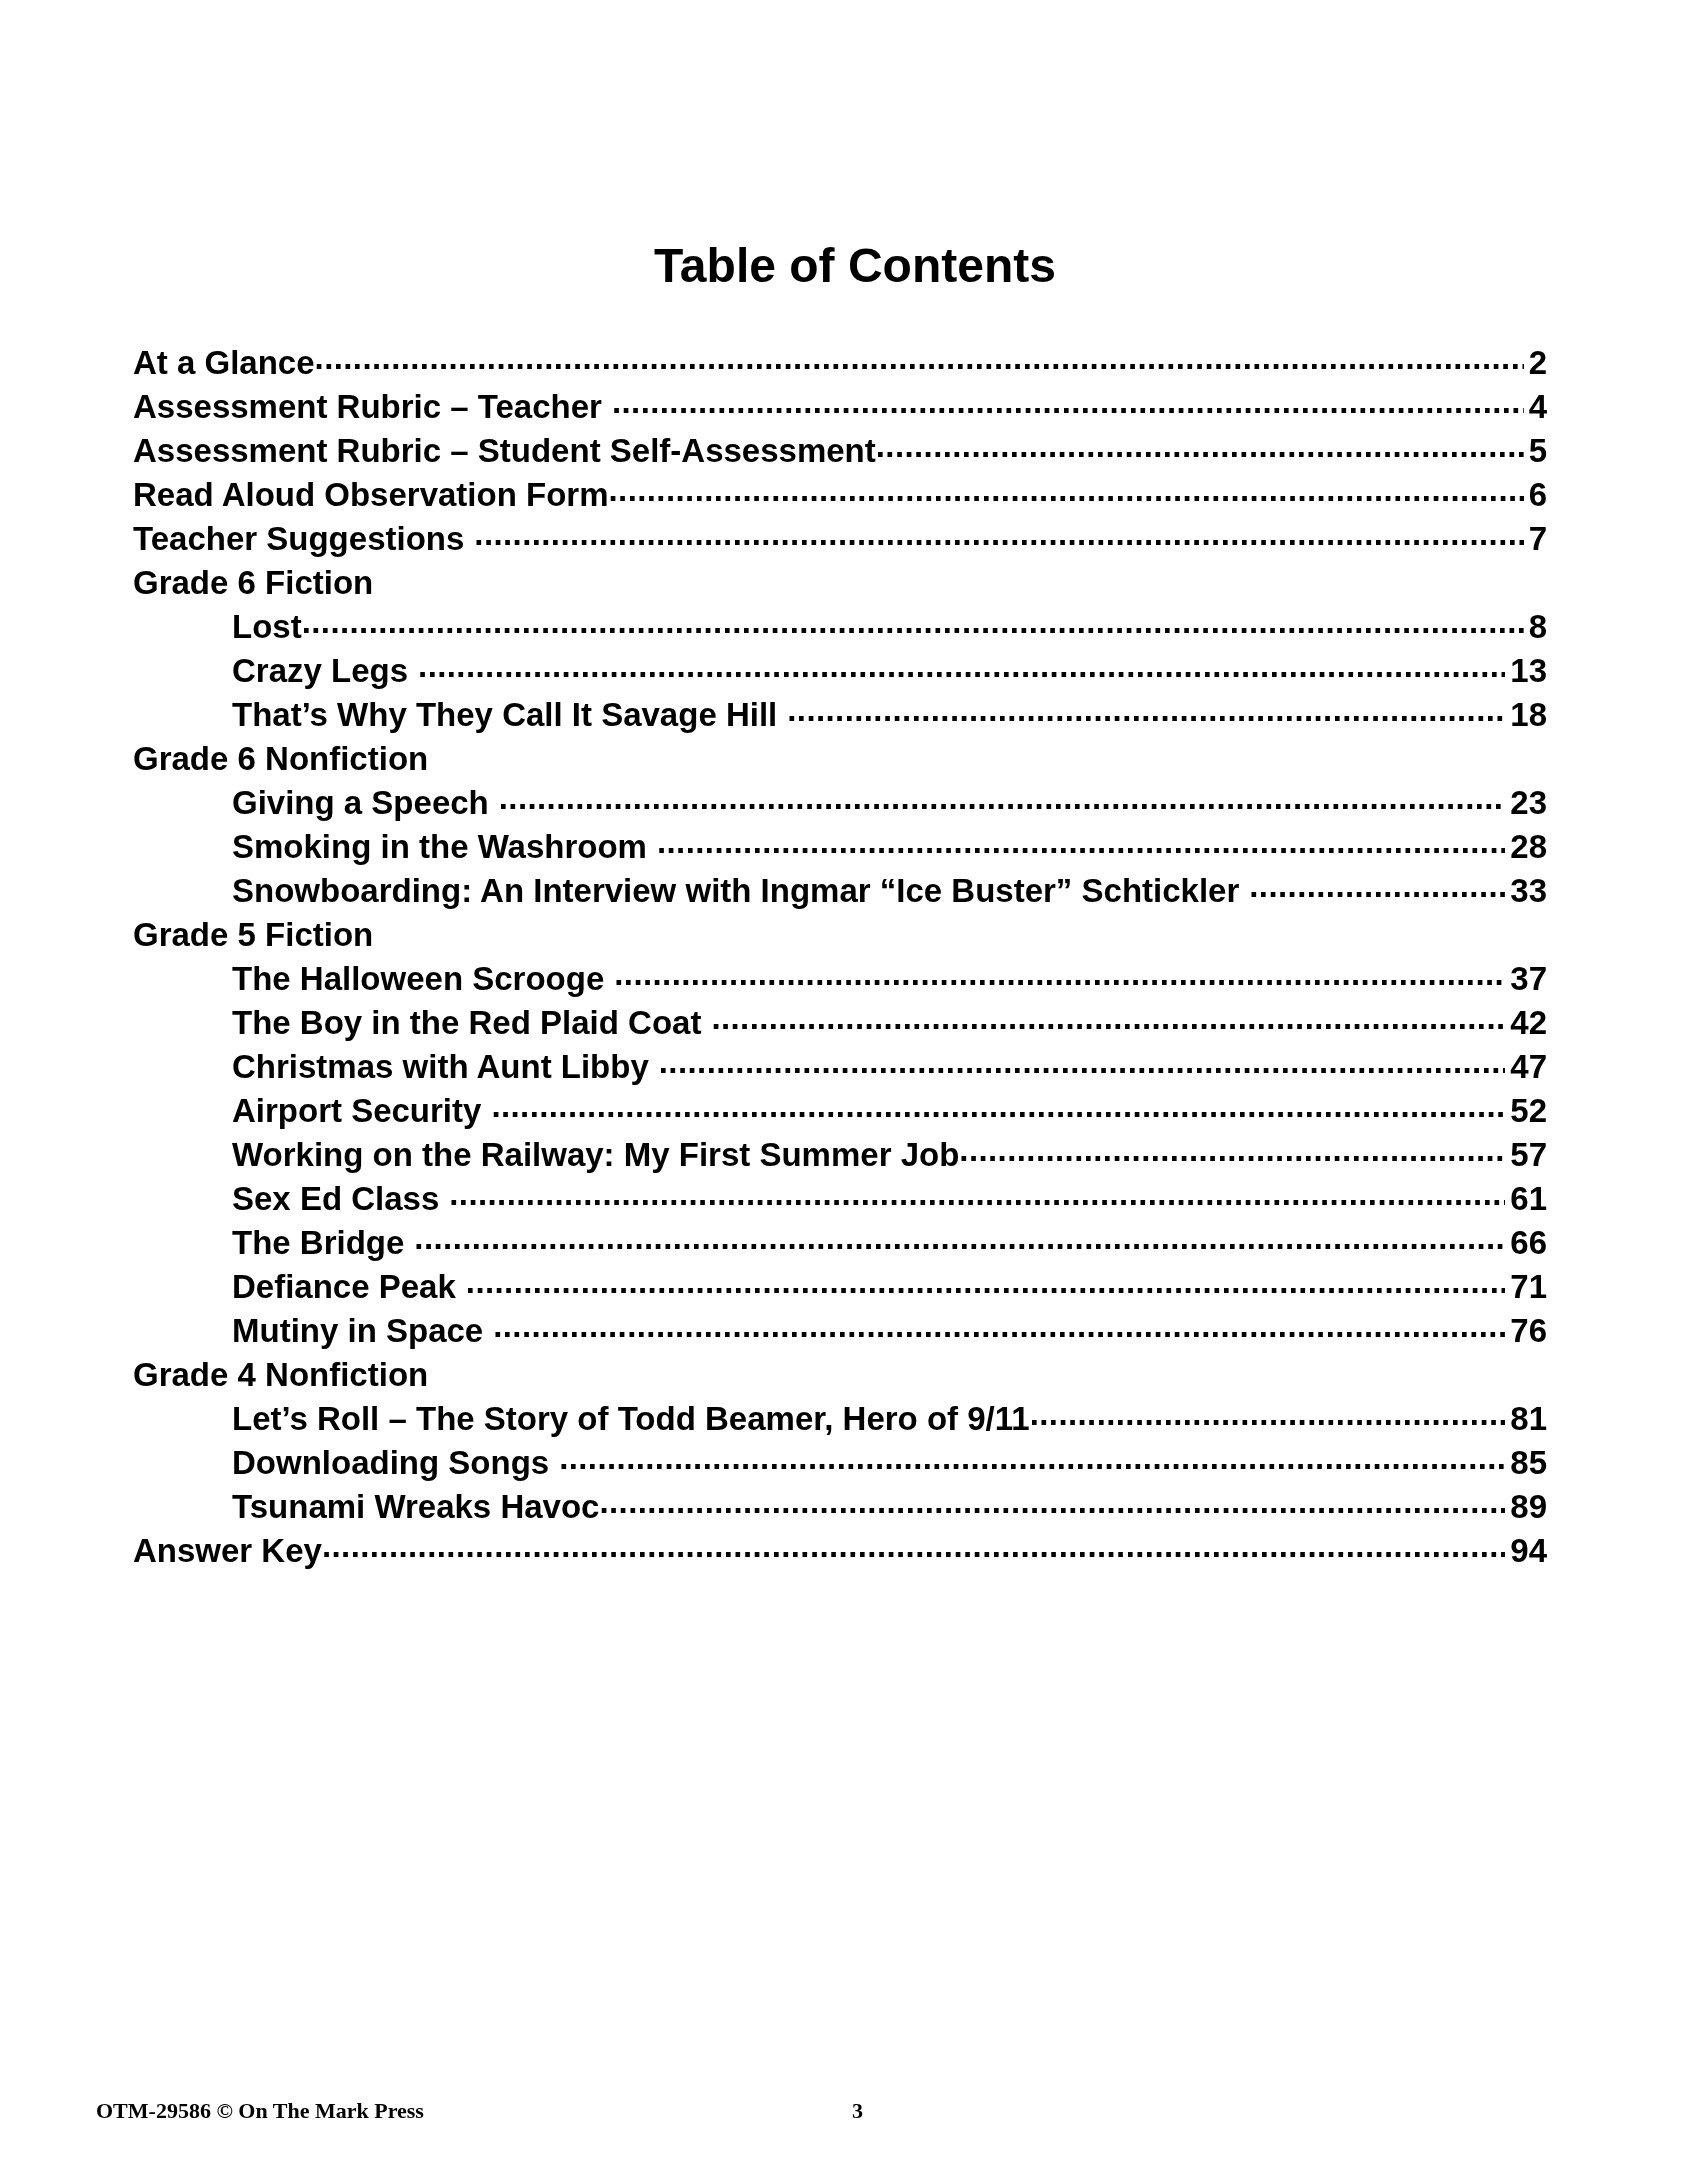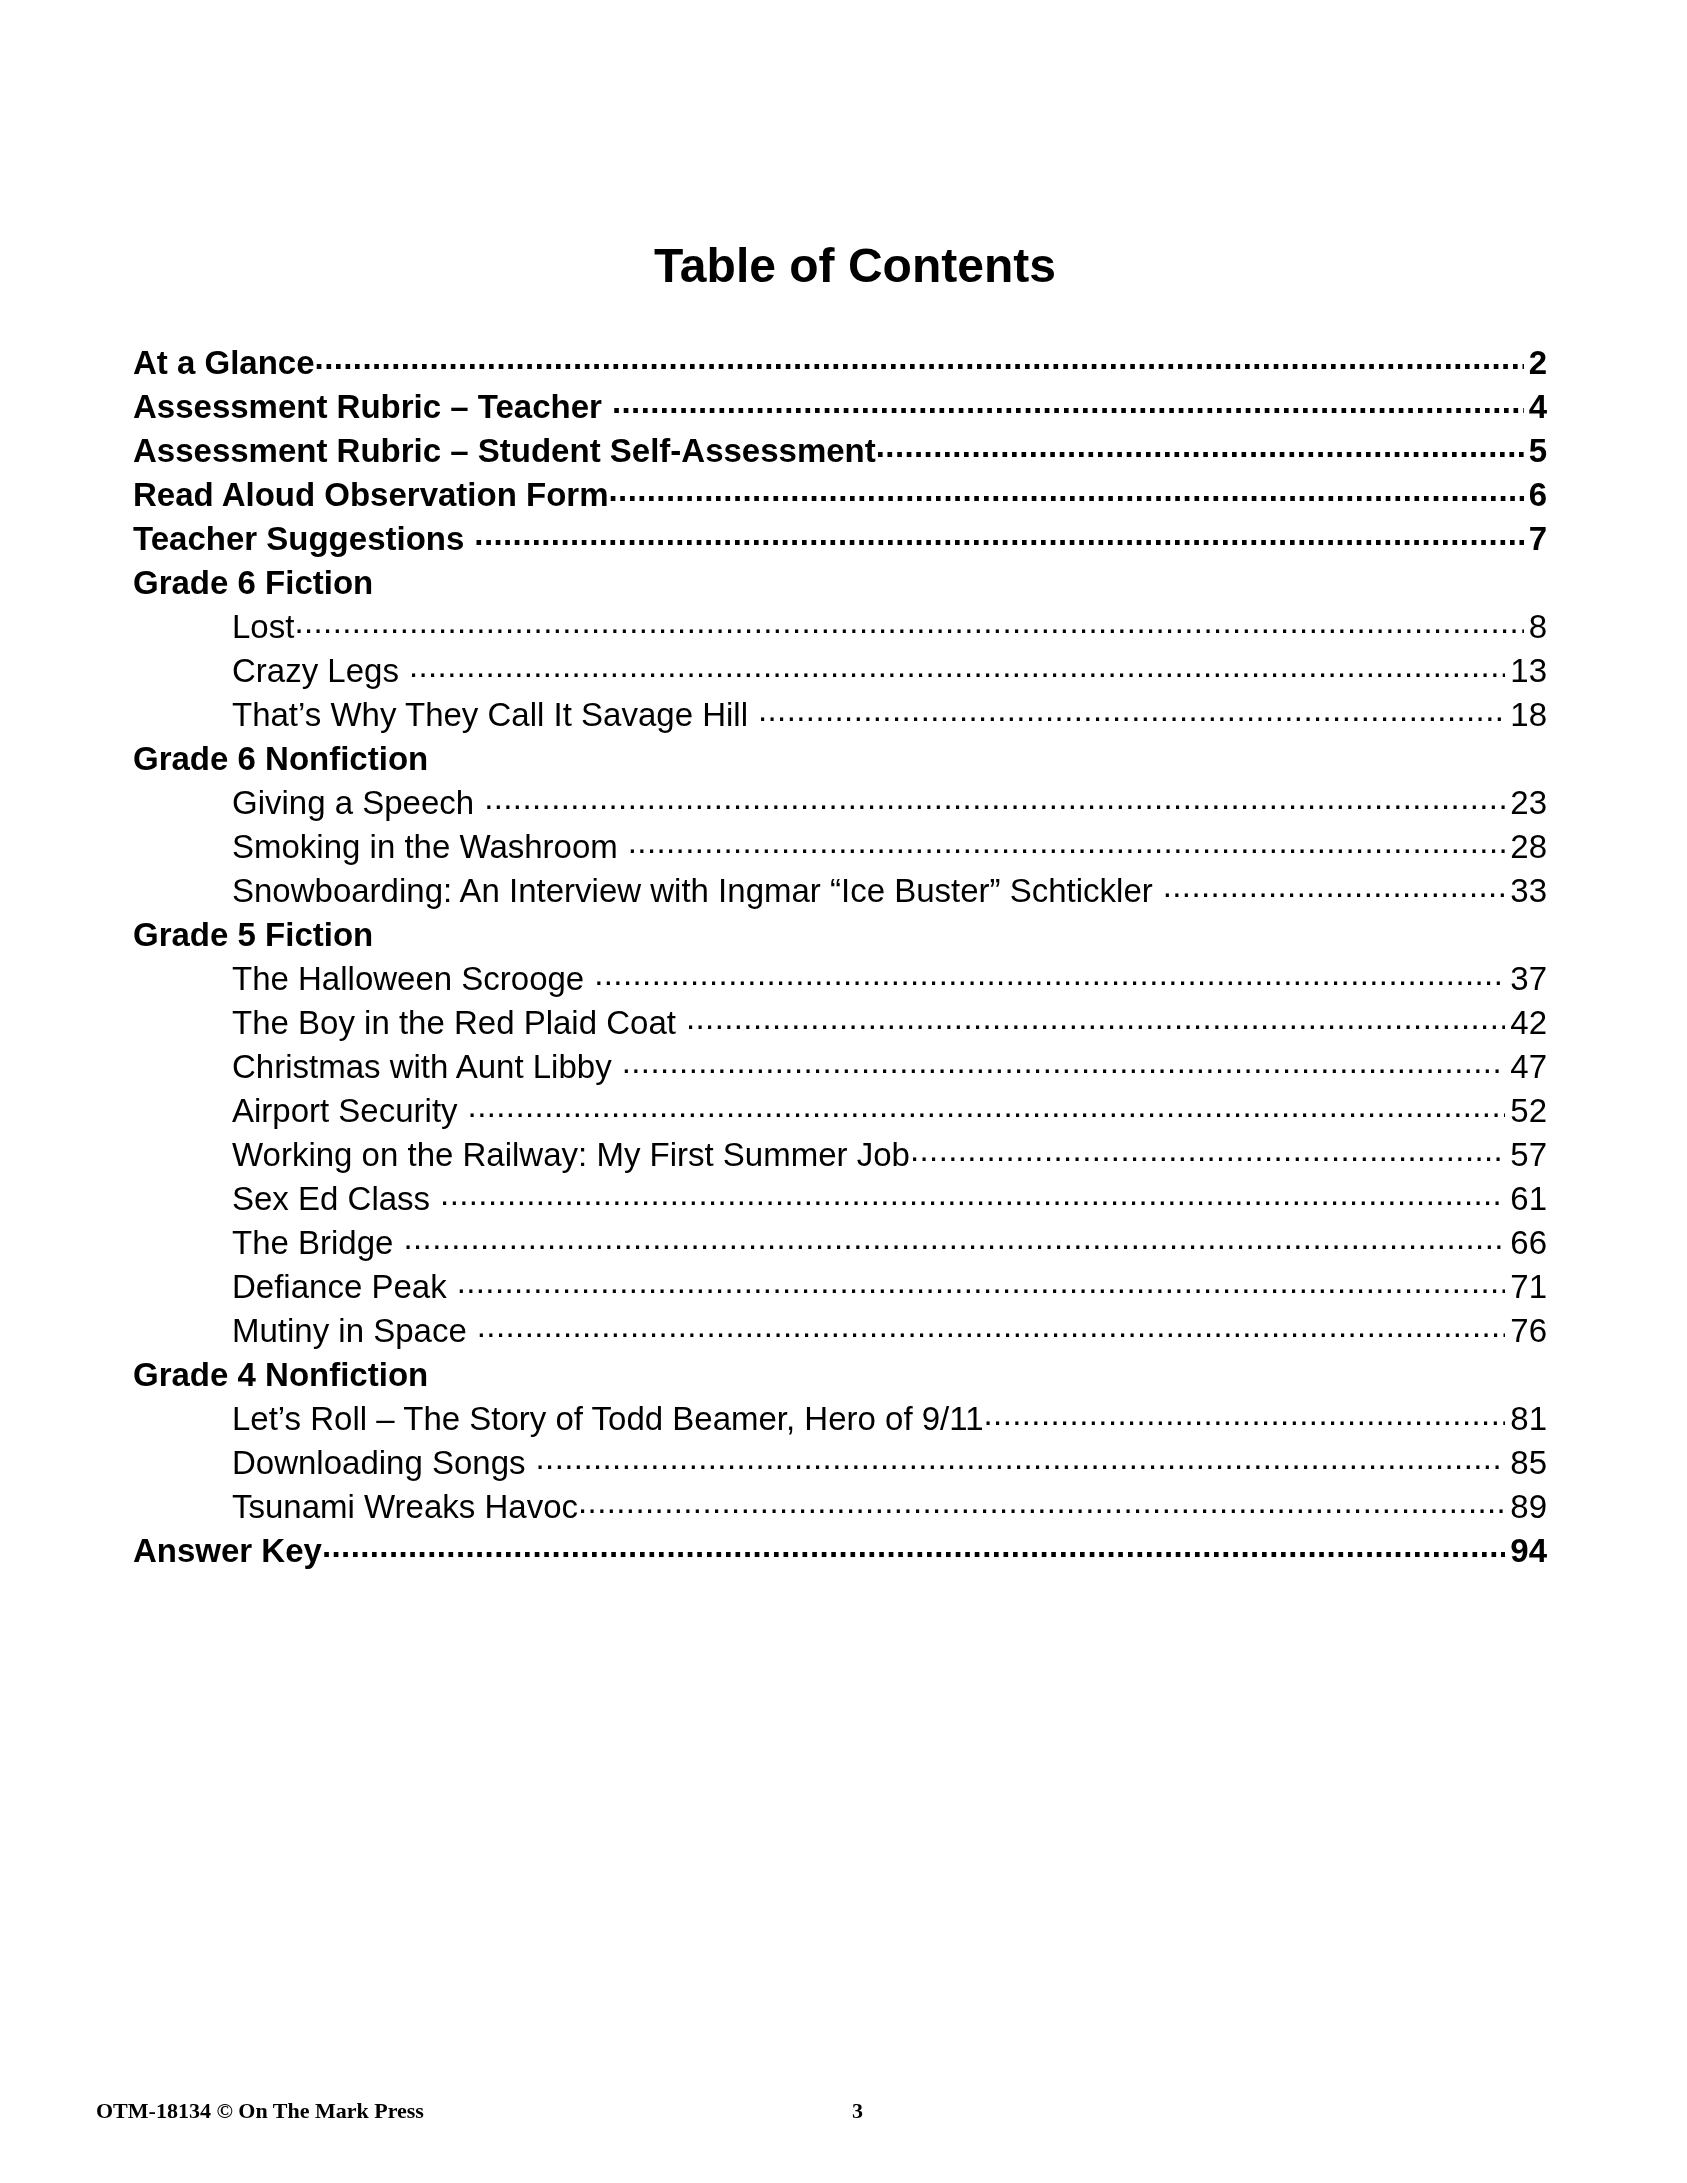--- a/index.html
+++ b/index.html
@@ -40,21 +40,21 @@
     }
     .toc-row {
       display: flex;
       align-items: baseline;
       height: 44px;
       line-height: 44px;
       font-size: 33px;
       white-space: nowrap;
     }
     .toc-row.level-0 { font-weight: bold; }
-    .toc-row.level-1 { padding-left: 99px; font-weight: normal; }
+    .toc-row.level-1 { padding-left: 99px; font-weight: bold; }
     .toc-row.heading { font-weight: bold; }
     .toc-label { flex: 0 0 auto; }
     .toc-leader {
       flex: 1 1 auto;
       overflow: hidden;
       margin: 0 5px 0 0;
       position: relative;
       height: 1em;
       align-self: baseline;
     }
@@ -224,15 +224,15 @@
       <span class="toc-leader"></span>
       <span class="toc-page">89</span>
     </li>
     <li class="toc-row level-0">
       <span class="toc-label">Answer Key</span>
       <span class="toc-leader"></span>
       <span class="toc-page">94</span>
     </li>
   </ul>
 
-<div class="footer-left">OTM-18134 © On The Mark Press</div>
+<div class="footer-left">OTM-29586 © On The Mark Press</div>
 <div class="footer-page">3</div>
 
 
 </body></html>

